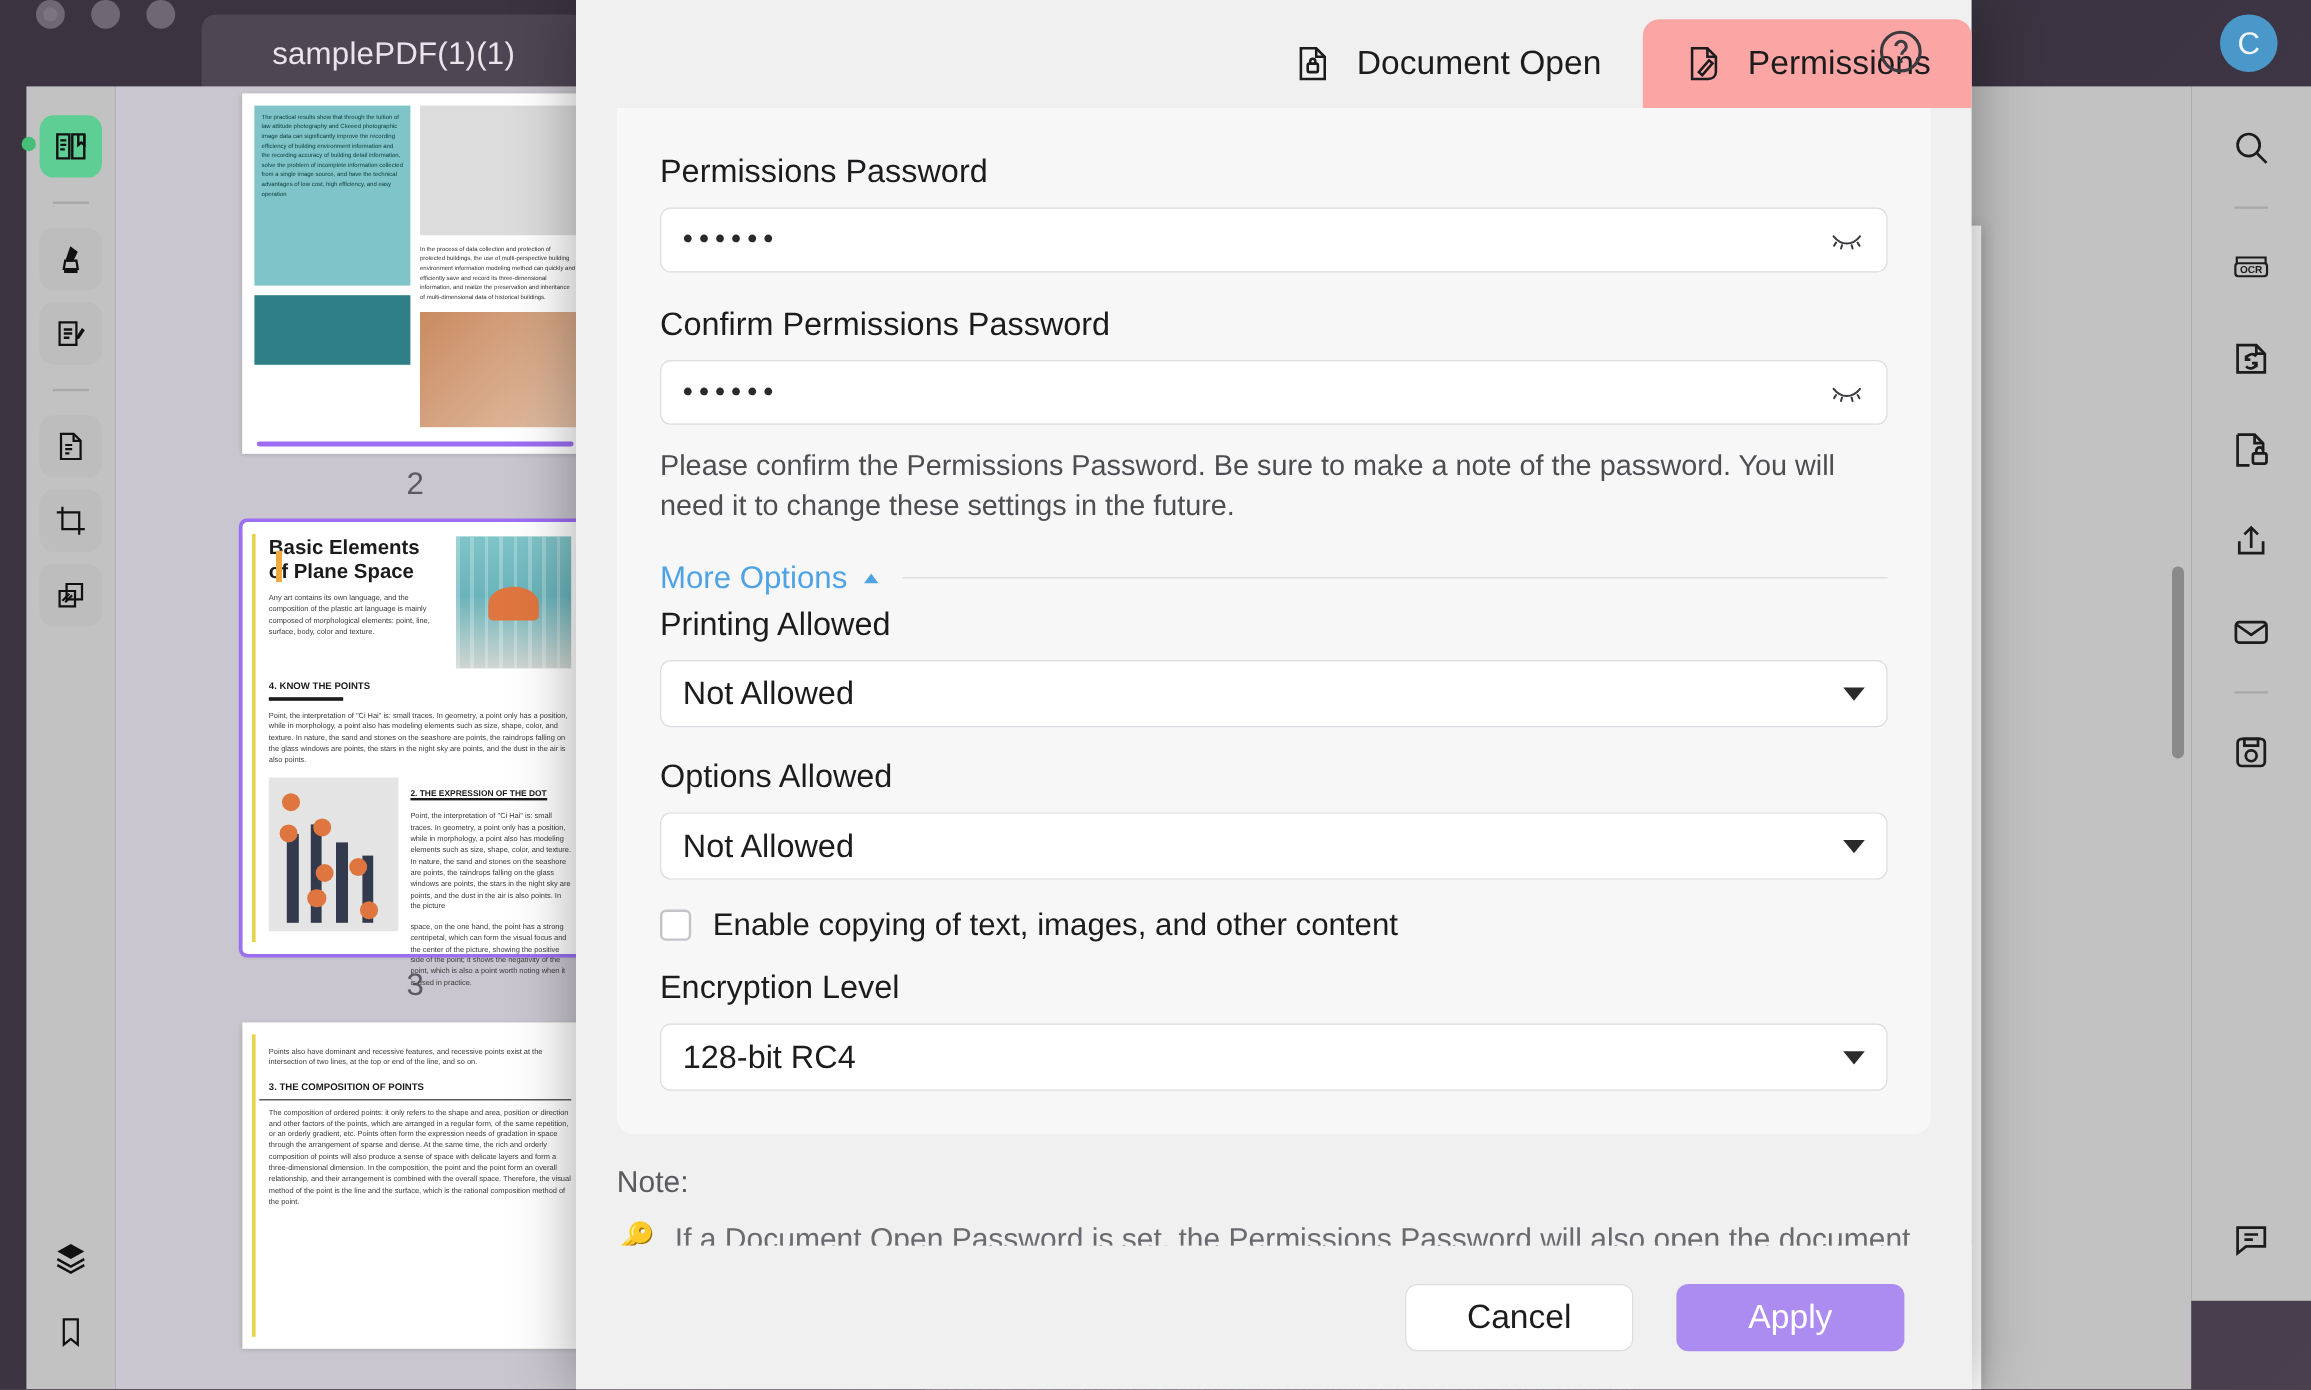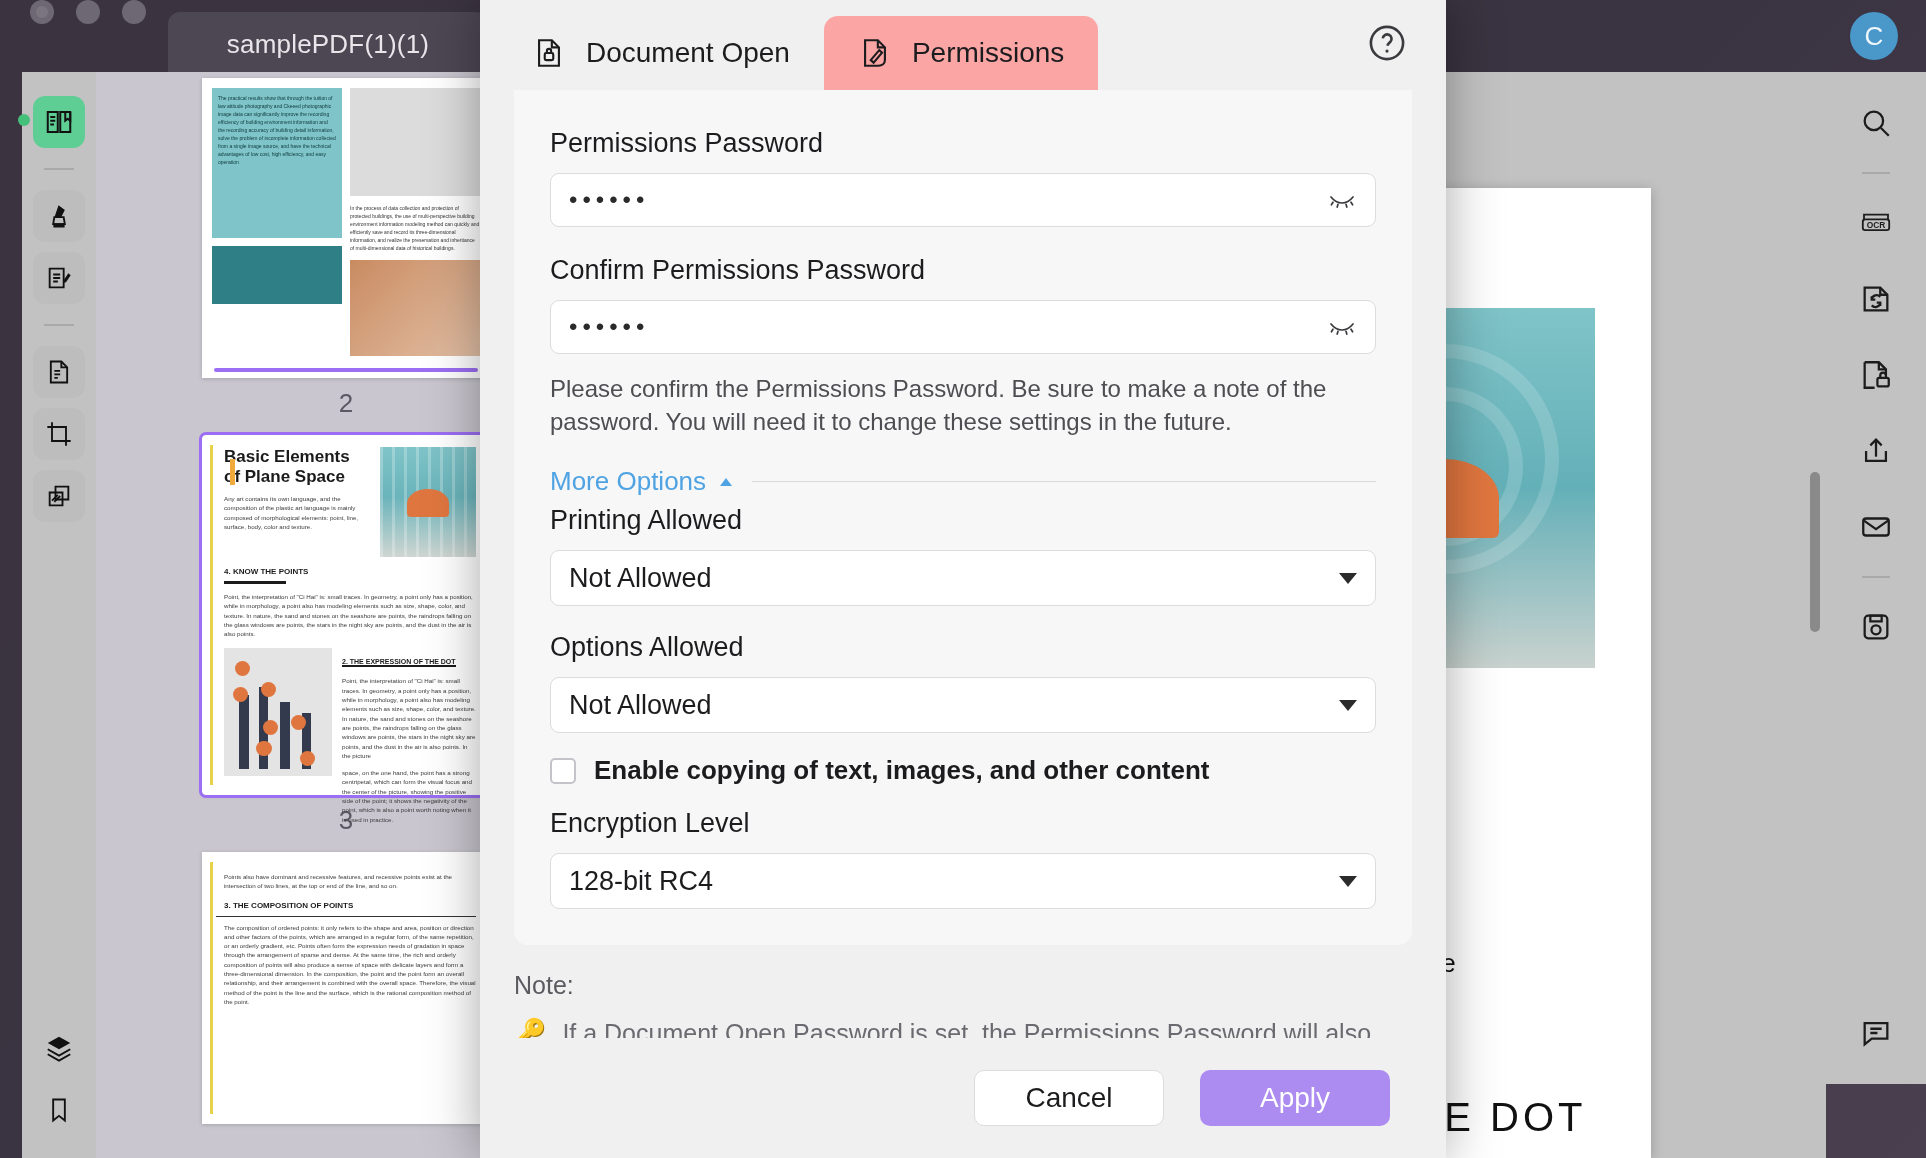--- a/index.html
+++ b/index.html
@@ -143,24 +143,24 @@
     position:absolute; right:0; top:72px; width:100px; height:1012px;
     background:#c2c2c2; display:flex; flex-direction:column;
     align-items:center; padding-top:24px; gap:22px;
   }
   .rrail-btn{ width:54px; height:54px; display:flex; align-items:center; justify-content:center; }
   .rrail-sep{ width:28px; height:2px; background:#a9a9a9; }
   .rrail-spacer{ flex:1; }
 
   
   .modal {
-    position:absolute; left:480px; top:0; width:966px; height:1158px;
+    position:absolute; left:480px; top:0; width:1163px; height:1158px;
     background:#f0f0f0;
     box-shadow:0 0 50px rgba(0,0,0,.35);
-    display:flex; flex-direction:column;
+    display:flex; flex-direction:column;align-items:flex-end;
   }
   .modal-tabs {
     height:90px; display:flex; align-items:flex-end; padding-left:18px;
     position:relative; flex:0 0 auto;
   }
   .mtab {
     display:flex; align-items:center; gap:20px;
     height:74px; padding:0 34px; border-radius:14px 14px 0 0;
     font-size:28px; color:#1c1c1e; background:transparent;
   }
@@ -182,21 +182,21 @@
   .hint { font-size:24px; color:#4d4d52; line-height:1.38; margin:18px 0 4px; }
   .more-row { display:flex; align-items:center; gap:18px; margin:28px 0 8px; }
   .more-link { font-size:26px; color:#4fa3e3; display:flex; align-items:center; gap:12px; }
   .more-rule { flex:1; height:1px; background:#d9d9de; }
   .select {
     height:56px; background:#fff; border:1px solid #dcdce0; border-radius:9px;
     display:flex; align-items:center; justify-content:space-between;
     padding:0 18px; font-size:27px; color:#1c1c1e; margin-top:4px;
   }
   .caret { width:0;height:0;border-left:9px solid transparent;border-right:9px solid transparent;border-top:11px solid #2b2b2b; }
-  .check-row { display:flex; align-items:center; gap:18px; margin:22px 0 6px;font-weight:bold; }
+  .check-row { display:flex; align-items:center; gap:18px; margin:22px 0 6px; }
   .cbox { width:26px;height:26px;border:2px solid #c3c3c9;border-radius:5px;background:#fff; }
   .check-label { font-size:26px; color:#1c1c1e; }
   .note-wrap { padding:26px 36px 0 34px; flex:1 1 auto; }
   .note-title { font-size:25px; color:#5a5a60; margin-bottom:16px; }
   .note-item { display:flex; gap:16px; margin-bottom:20px; }
   .note-ic { font-size:26px; line-height:1.3; }
   .note-tx { font-size:25px; color:#6a6a70; line-height:1.38; }
   .modal-foot {
     position:absolute; left:0; right:0; bottom:0; height:120px;
     display:flex; align-items:center; justify-content:flex-end; gap:36px;

